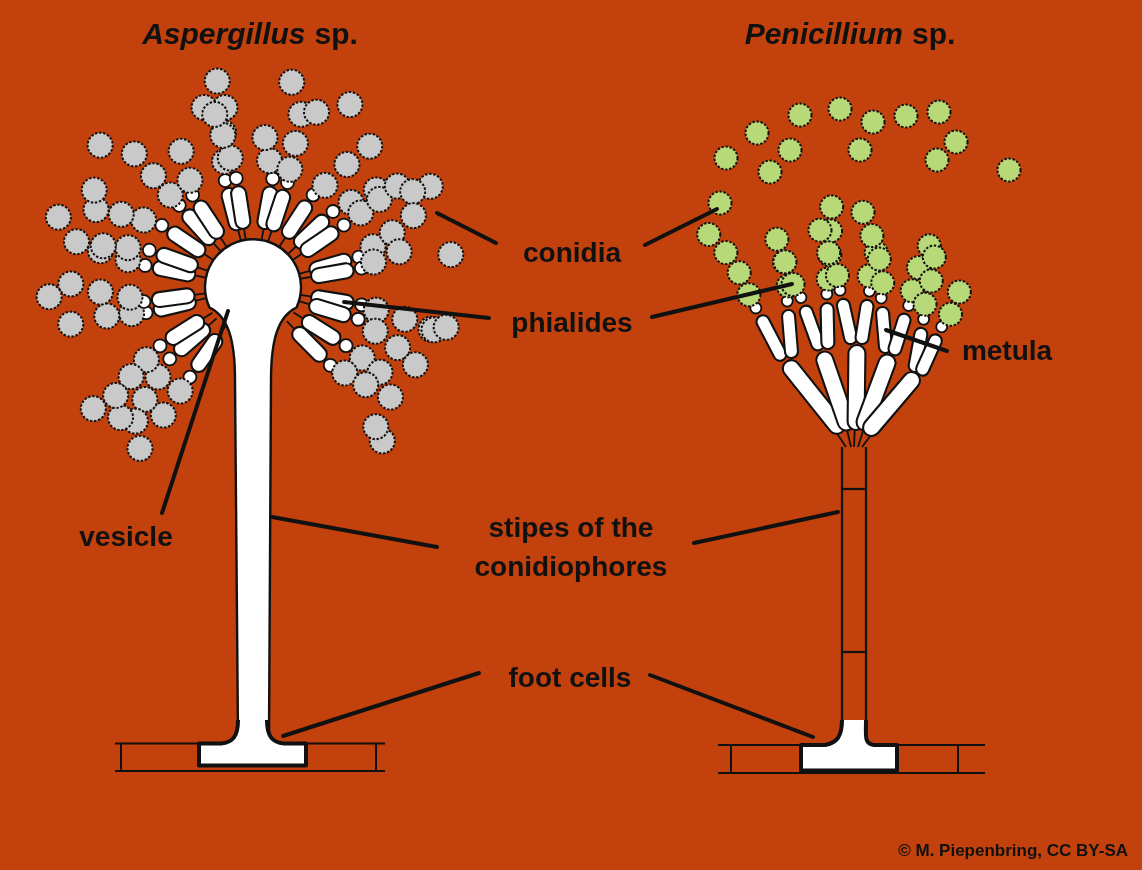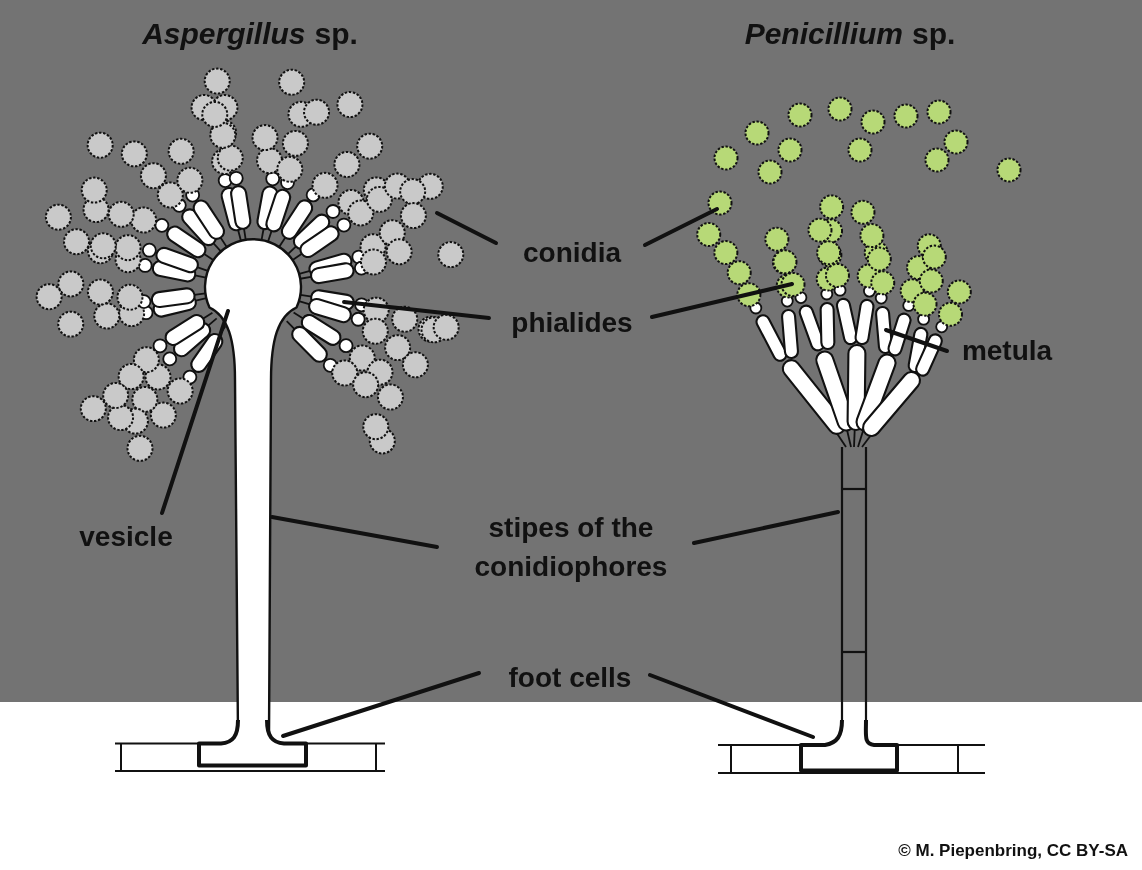--- a/index.html
+++ b/index.html
@@ -1,16 +1,16 @@
 <!DOCTYPE html>
 <html><head>
 <meta charset="utf-8">
 <style>
   html,body{margin:0;padding:0;background:#fff;width:1142px;height:870px;overflow:hidden;}
-  .stage{position:relative;width:1142px;height:702px;background:#737373;}
+  .stage{position:relative;width:1142px;height:870px;background:#c2410c;}
   text{fill:#111;}
   .title{font:bold 30px "Liberation Sans",sans-serif;}
   .title .sp{font-style:normal;}
   .species{font-style:italic;}
   .lbl{font:bold 28px "Liberation Sans",sans-serif;}
   .credit{font:bold 17px "Liberation Sans",sans-serif;}
 </style>
 </head>
 <body>
 

